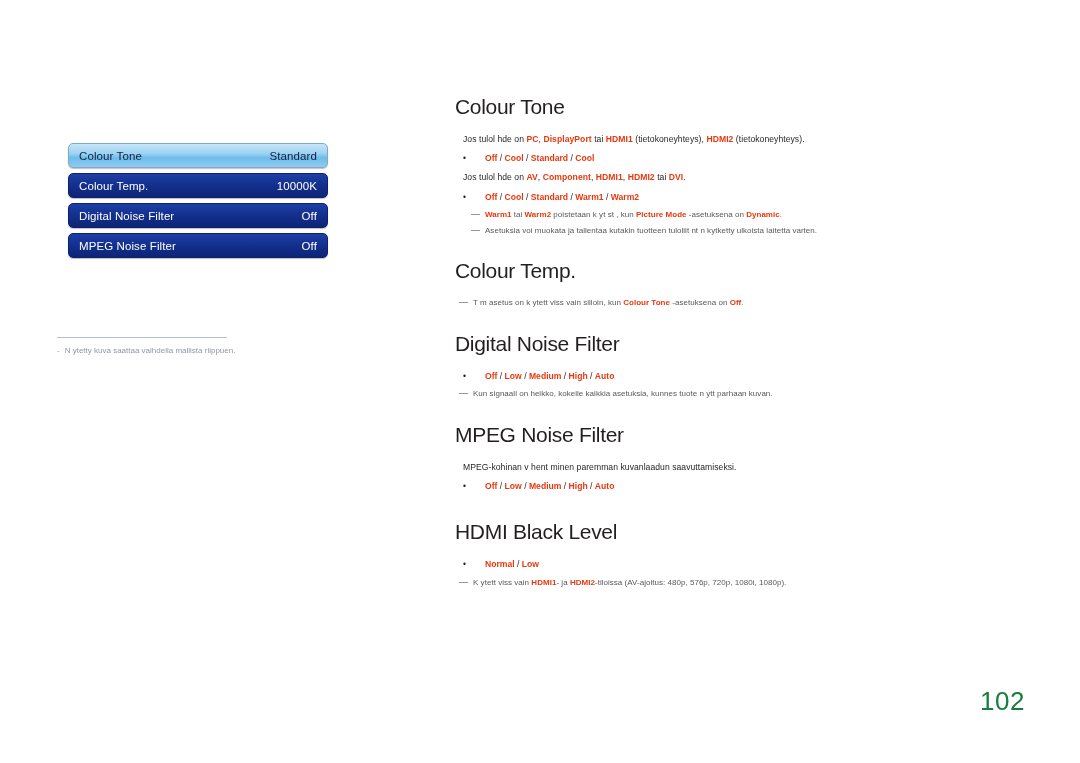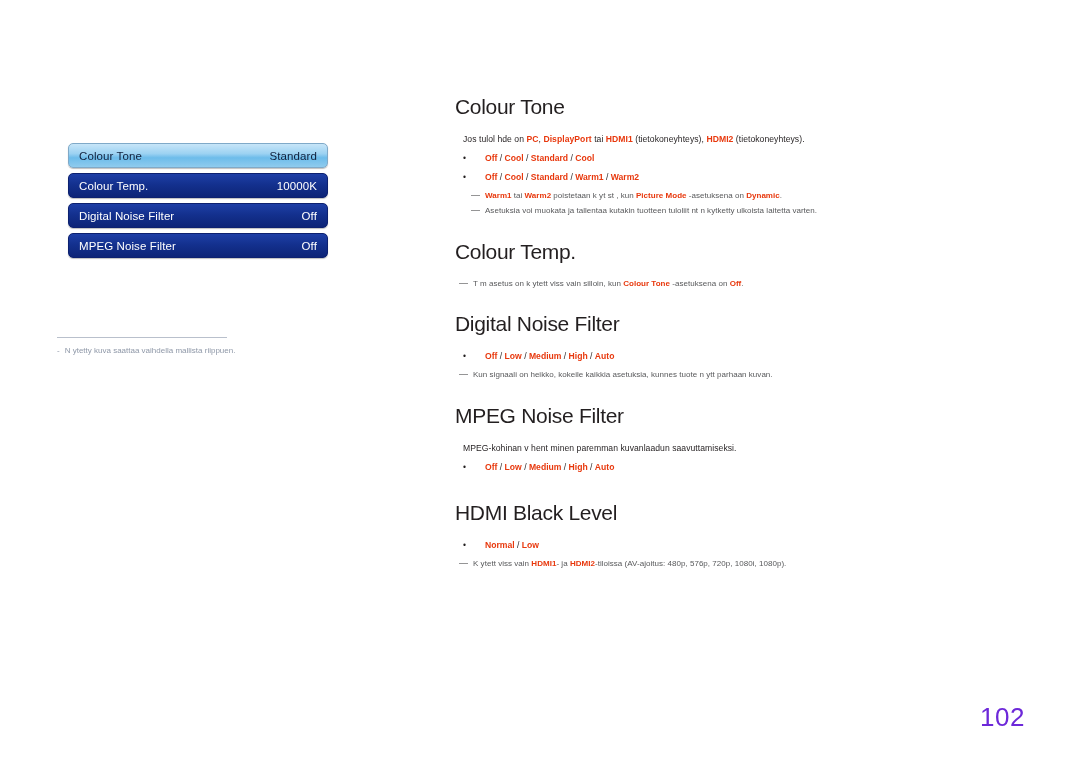--- a/index.html
+++ b/index.html
@@ -136,23 +136,23 @@
     color: #58595b;
     font-size: 9px;
     letter-spacing: -1px;
   }
   .note.indent { margin-left: 12px; }
 
   
   #page-number {
     position: absolute;
     right: 55px;
-    bottom: 30px;
+    bottom: 46px;
     font-size: 26px;
-    color: #6d28d9;
+    color: #15803d;
     letter-spacing: .5px;
     font-weight: normal;
   }
 </style>
 </head>
 <body>
 
 <div id="osd-menu">
 
   <div class="osd-row selected">
@@ -193,20 +193,23 @@
     <p class="body-text">
       <span>Jos tulol hde on </span><span class="opt">PC</span><span>, </span><span class="opt">DisplayPort</span><span> tai </span><span class="opt">HDMI1</span><span> (tietokoneyhteys), </span><span class="opt">HDMI2</span><span> (tietokoneyhteys).</span>
     </p>
 
     <ul class="opts">
       <li>
         <span class="bullet">•</span><span class="opt">Off</span><span class="sep"> / </span><span class="opt">Cool</span><span class="sep"> / </span><span class="opt">Standard</span><span class="sep"> / </span><span class="opt">Cool</span>
       </li>
     </ul>
 
+    <p class="body-text">
+      <span>Jos tulol hde on </span><span class="opt">AV</span><span>, </span><span class="opt">Component</span><span>, </span><span class="opt">HDMI1</span><span>, </span><span class="opt">HDMI2</span><span>  tai </span><span class="opt">DVI</span><span>.</span>
+    </p>
 
     <ul class="opts">
       <li>
         <span class="bullet">•</span><span class="opt">Off</span><span class="sep"> / </span><span class="opt">Cool</span><span class="sep"> / </span><span class="opt">Standard</span><span class="sep"> / </span><span class="opt">Warm1</span><span class="sep"> / </span><span class="opt">Warm2</span>
       </li>
     </ul>
 
     <p class="note indent">
       <span class="note-dash">—</span><span class="opt">Warm1</span><span> tai </span><span class="opt">Warm2</span><span> poistetaan k yt st , kun </span><span class="opt">Picture Mode</span><span> -asetuksena on </span><span class="opt">Dynamic</span><span>.</span>
     </p>

